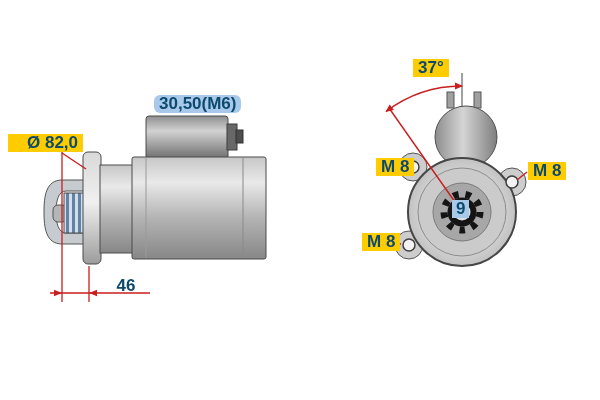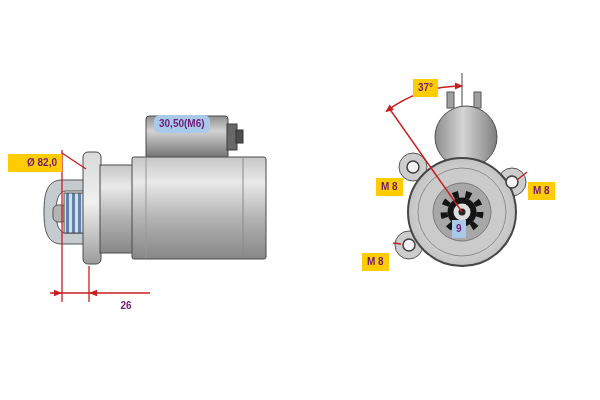--- a/index.html
+++ b/index.html
@@ -2,22 +2,22 @@
 <html><head>
 <meta charset="utf-8">
 <style>
   html,body { margin:0; padding:0; background:#ffffff; }
   .canvas {
     position:relative; width:600px; height:400px; background:#ffffff;
     overflow:hidden; font-family:"Liberation Sans", sans-serif;
   }
   .canvas svg { position:absolute; left:0; top:0; }
   .lbl {
-    position:absolute; font-size:10px; font-weight:bold; color:#701a75;
-    padding:1px 5px; line-height:16px; white-space:nowrap;margin-top:20px;
+    position:absolute; font-size:17px; font-weight:bold; color:#0c4a6e;
+    padding:1px 5px; line-height:16px; white-space:nowrap;
   }
   .lbl-yellow { background:#ffcc00; }
   .lbl-blue   { background:#a9c9ea; }
   .lbl-plain  { background:transparent; padding:1px 0; }
 </style>
 </head>
 <body>
 
 <div class="canvas">
 
@@ -118,21 +118,21 @@
         <line x1="462" y1="212" x2="389" y2="108"></line>
         <path d="M462,86 A126,126 0 0 0 386.2,111.4" marker-start="url(#arrR)" marker-end="url(#arrR)"></path>
         <line x1="527" y1="172" x2="517" y2="180"></line>
         <line x1="393" y1="243" x2="401" y2="244"></line>
       </g>
     </g>
   </svg>
 
   <div class="lbl lbl-yellow" style="left:8px;   top:134px;padding-left:19px;">Ø 82,0</div>
   <div class="lbl lbl-blue" style="left:154px; top:95px;border-radius:6px;">30,50(M6)</div>
-  <div class="lbl lbl-plain" style="left:104px; top:277px; width:44px; text-align:center;">26</div>
+  <div class="lbl lbl-plain" style="left:104px; top:277px; width:44px; text-align:center;">46</div>
 
   <div class="lbl lbl-yellow" style="left:413px; top:59px;">37°</div>
   <div class="lbl lbl-yellow" style="left:376px; top:158px;">M 8</div>
   <div class="lbl lbl-yellow" style="left:528px; top:162px;">M 8</div>
   <div class="lbl lbl-yellow" style="left:362px; top:233px;">M 8</div>
   <div class="lbl lbl-blue" style="left:452px; top:200px; padding:1px 4px;">9</div>
 
 </div>
 
 </body></html>

